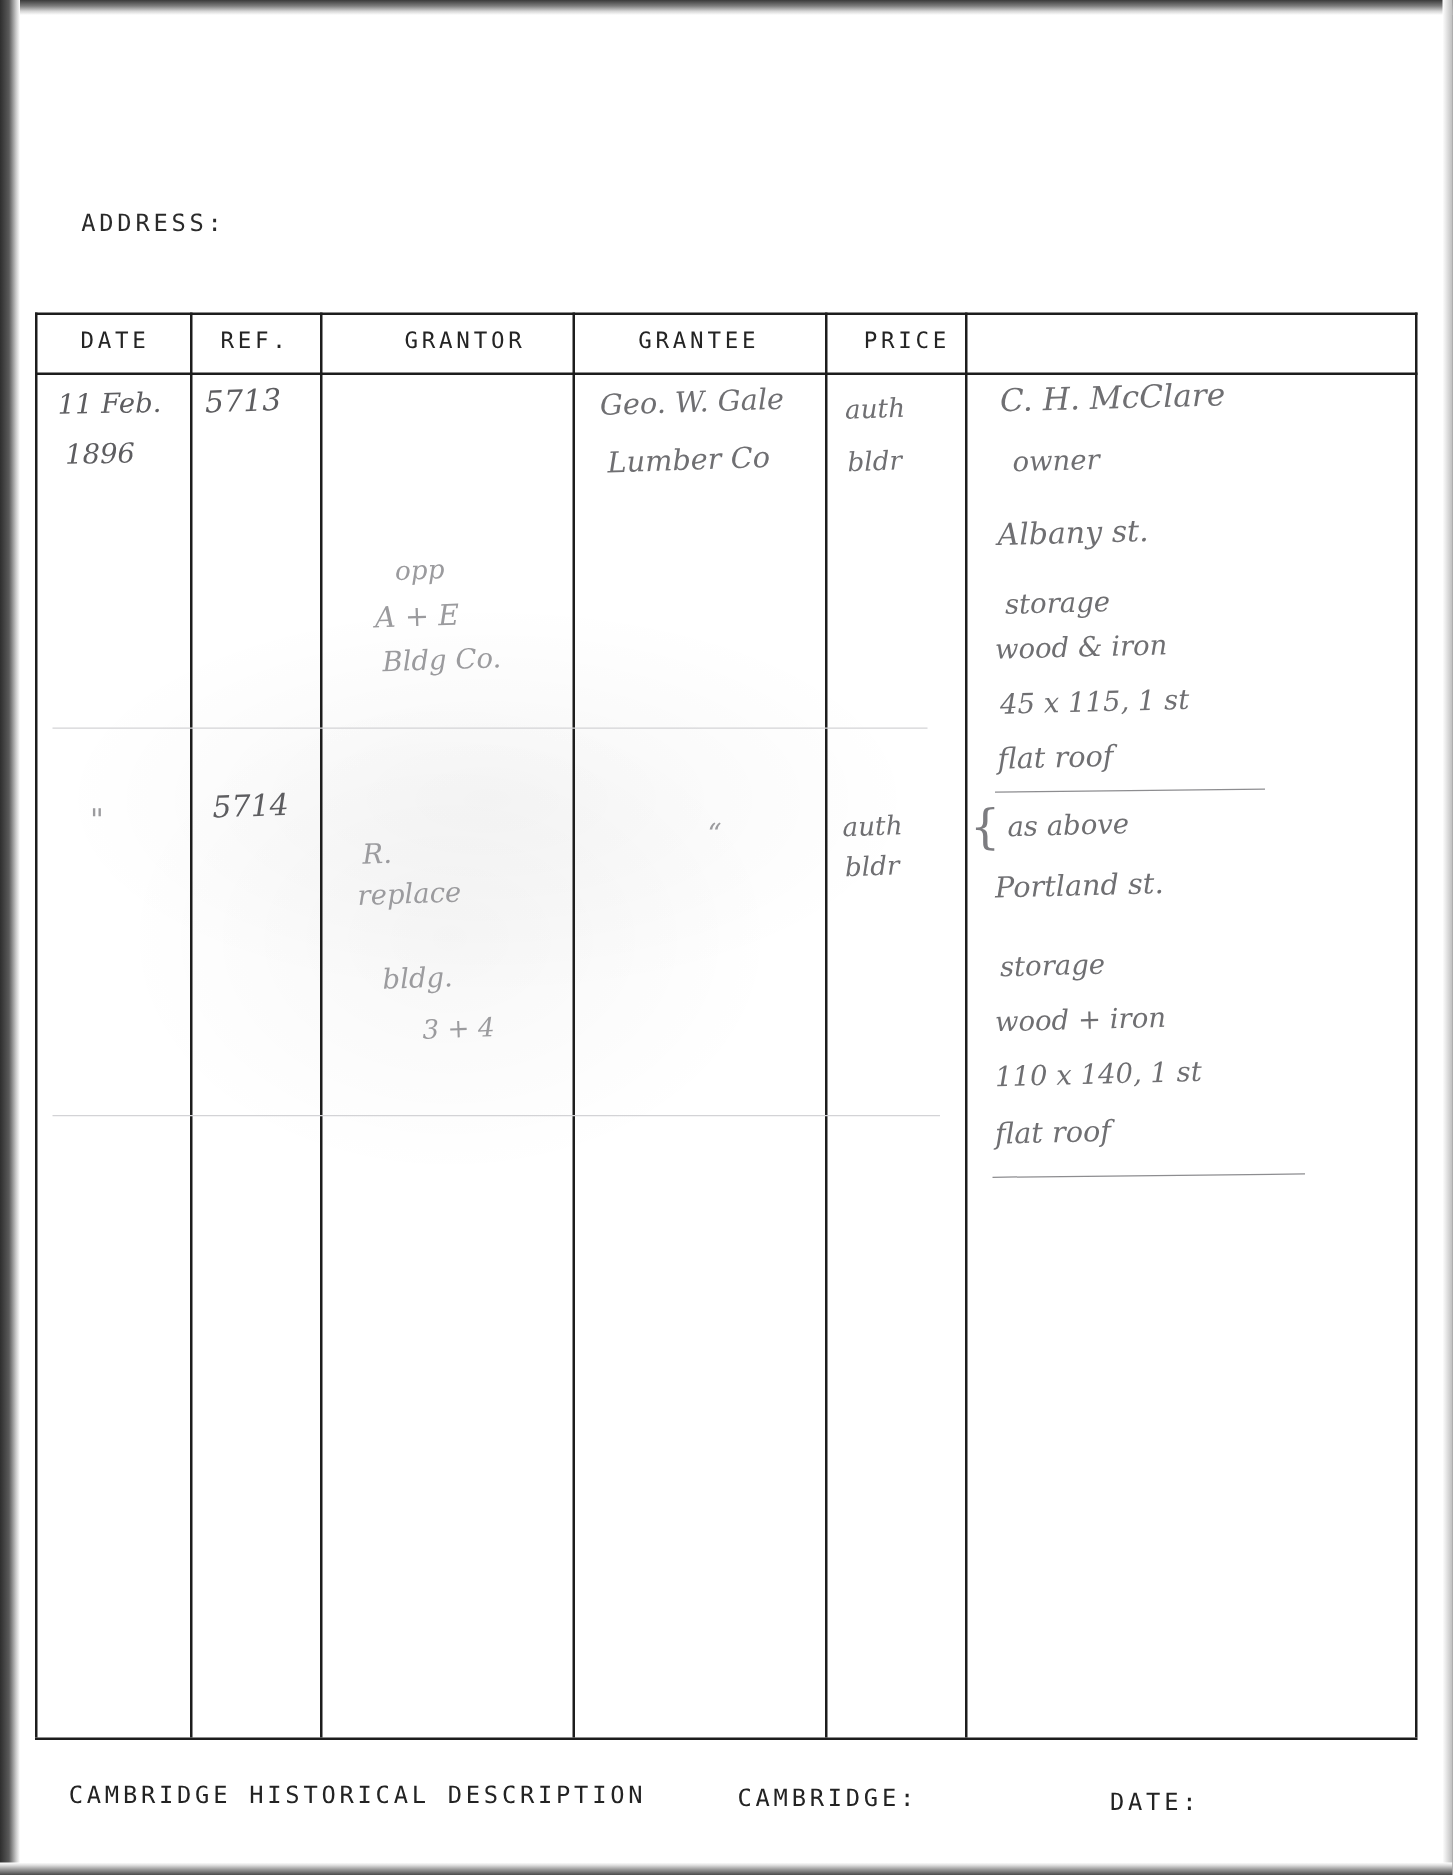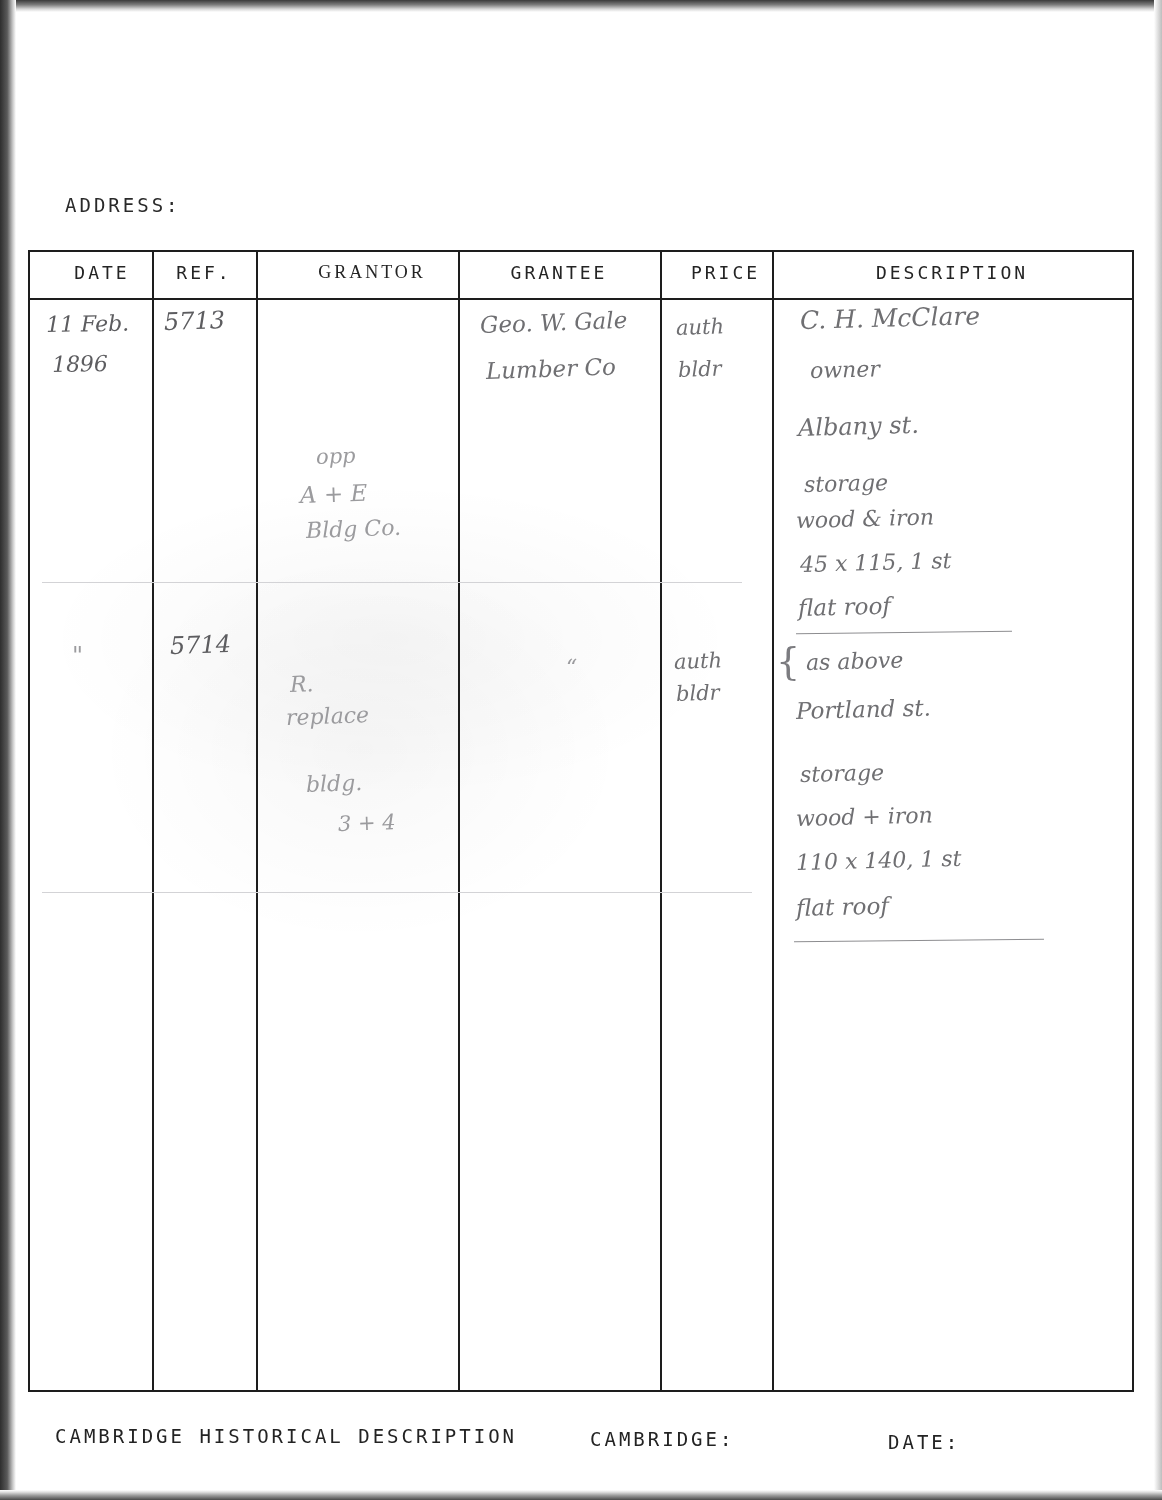--- a/index.html
+++ b/index.html
@@ -60,21 +60,20 @@
   }
 
   
   .address-label {
     position: absolute;
     left: 65px;
     top: 168px;
     font-size: 19px;
     letter-spacing: 3px;
     color: #2a2a2a;
-    margin-top: 26px;
   }
 
   
   .table {
     position: absolute;
     left: 28px;
     top: 250px;
     width: 1106px;
     height: 1140px;
   }
@@ -159,26 +158,25 @@
     <div class="hline" style="top:1140px; width:1106px;"></div>
 
     <div class="vline" style="left:0px; height:1140px;"></div>
     <div class="vline" style="left:124px; height:1140px;"></div>
     <div class="vline" style="left:228px; height:1140px;"></div>
     <div class="vline" style="left:430px; height:1140px;"></div>
     <div class="vline" style="left:632px; height:1140px;"></div>
     <div class="vline" style="left:744px; height:1140px;"></div>
     <div class="vline" style="left:1104px; height:1140px;"></div>
 
-    <div class="hdr-cell" style="left:12px; width:124px;">DATE</div>
+    <div class="hdr-cell" style="left:2px; width:124px;">DATE</div>
     <div class="hdr-cell" style="left:124px; width:104px;">REF.</div>
-    <div class="hdr-cell" style="left:228px; width:232px;font-family:Liberation Serif, serif;">GRANTOR</div>
+    <div class="hdr-cell" style="left:228px; width:232px;">GRANTOR</div>
     <div class="hdr-cell" style="left:430px; width:202px;">GRANTEE</div>
     <div class="hdr-cell" style="left:632px; width:131px;">PRICE</div>
-    <div class="hdr-cell" style="left:744px; width:360px;">DESCRIPTION</div>
 
     <div class="hand dark" style="left:18px; top:62px; font-size:22px; transform:rotate(-1deg);">11 Feb.</div>
     <div class="hand dark" style="left:24px; top:102px; font-size:22px; transform:rotate(-1deg);">1896</div>
 
     <div class="hand dark" style="left:136px; top:58px; font-size:24px; transform:rotate(-2deg);">5713</div>
 
     <div class="hand lighter" style="left:288px; top:195px; font-size:21px; transform:rotate(-2deg);">opp</div>
     <div class="hand lighter" style="left:272px; top:232px; font-size:23px; transform:rotate(-2deg);">A + E</div>
     <div class="hand lighter" style="left:278px; top:268px; font-size:22px; transform:rotate(-2deg);">Bldg Co.</div>
 

